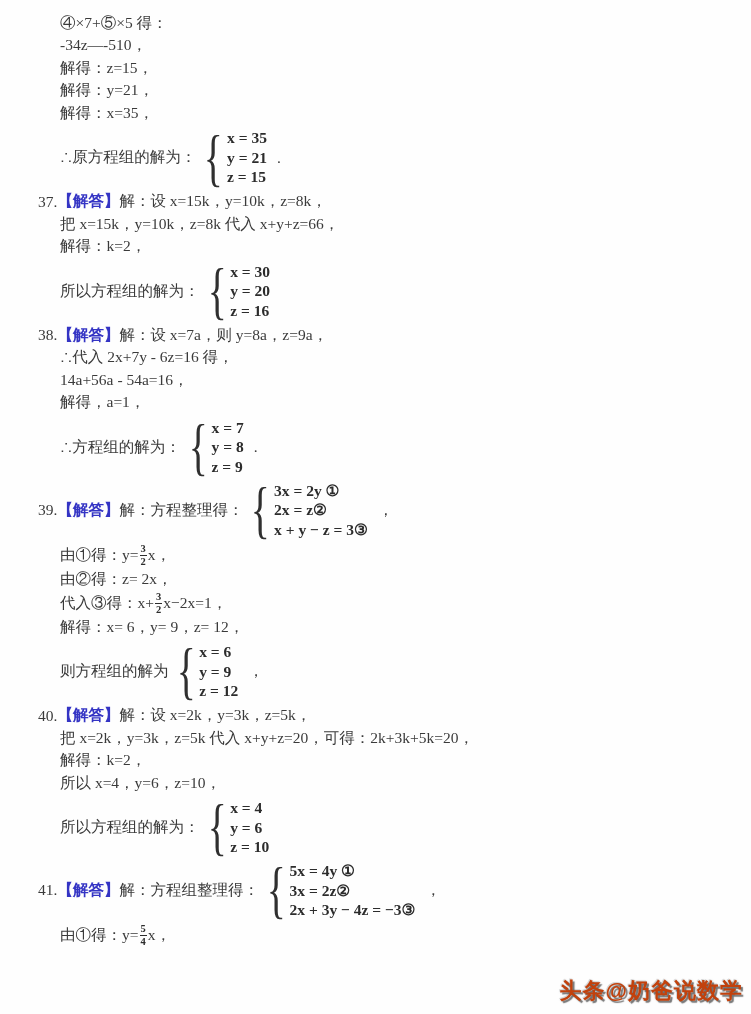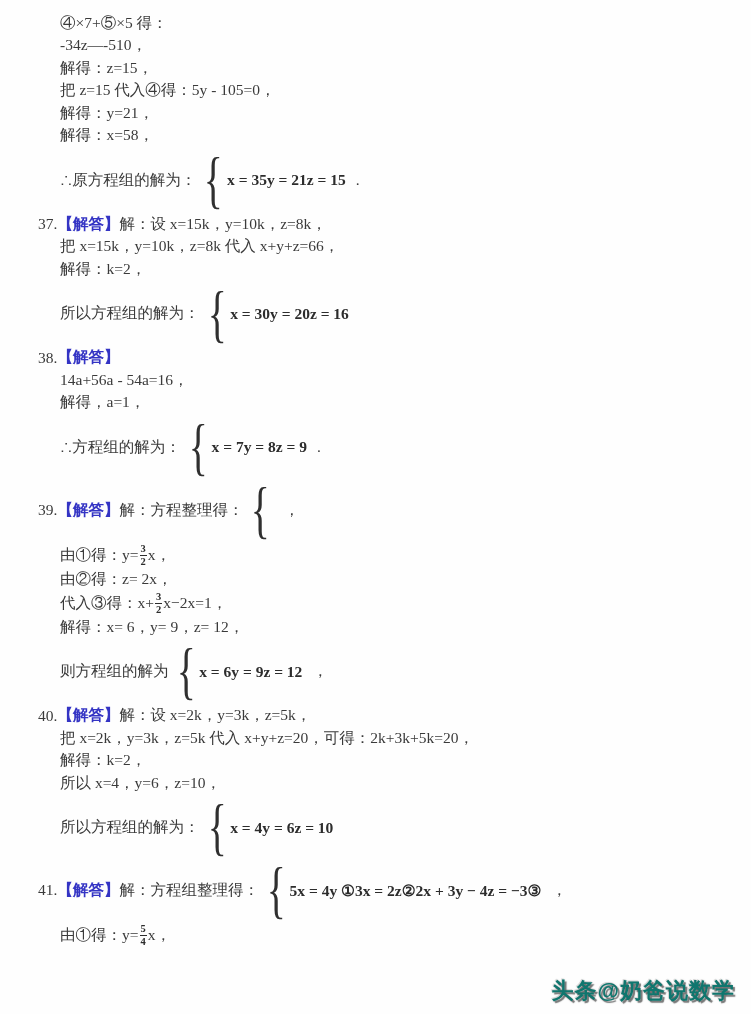--- a/index.html
+++ b/index.html
@@ -42,21 +42,21 @@
   .brace {
     font-size: 64px;
     line-height: 58px;
     font-weight: 400;
     transform: scaleX(0.62);
     margin: 0 -2px 0 2px;
     color: #2f2f2f;
   }
   .eqs {
     display: flex;
-    flex-direction: row;
+    flex-direction: column;
     justify-content: center;
   }
   .eq {
     line-height: 19.5px;
     font-weight: 600;
     color: #2c2c2c;
     white-space: pre;
   }
   .post { margin-left: 10px; }
   .frac {
@@ -68,60 +68,60 @@
     margin: 0 1px;
     font-weight: 600;
     color: #2c2c2c;
   }
   .frac .den {
     border-top: 1px solid #2c2c2c;
     padding: 0 1px;
   }
   .watermark {
     position: absolute;
-    right: 16px;
+    right: 8px;
     bottom: 8px;
     font-family: "Liberation Sans", "DejaVu Sans", sans-serif;
     font-size: 22px;
     font-weight: 700;
     letter-spacing: 1px;
-    color: #0f766e;
+    color: #c2410c;
     text-shadow: 2px 2px 1px rgba(85,85,85,0.8),
                  -1px -1px 0 rgba(190,190,190,0.55),
                  0 0 2px rgba(120,120,120,0.4);
   }
 </style>
 </head>
 <body>
 
 <div class="page">
   <div class="content">
       <div class="block">
         <div class="line cont"><span class="seg">④×7+⑤×5 得：</span></div>
         <div class="line cont"><span class="seg">-34z—-510，</span></div>
         <div class="line cont"><span class="seg">解得：z=15，</span></div>
-        <div class="line cont"><span class="seg">把 z=15 代入④得：5y - 105=0，</span></div>
         <div class="line cont"><span class="seg">解得：y=21，</span></div>
-        <div class="line cont"><span class="seg">解得：x=58，</span></div>
+        <div class="line cont"><span class="seg">解得：x=35，</span></div>
         <div class="line system-line cont"><span class="seg">∴原方程组的解为：</span><span class="brace">{</span><span class="eqs"><span class="eq">x = 35</span><span class="eq">y = 21</span><span class="eq">z = 15</span></span><span class="post">.</span></div>
       </div>
       <div class="block">
         <div class="line"><span class="num">37.</span><span class="tag">【解答】</span><span class="seg">解：设 x=15k，y=10k，z=8k，</span></div>
         <div class="line cont"><span class="seg">把 x=15k，y=10k，z=8k 代入 x+y+z=66，</span></div>
         <div class="line cont"><span class="seg">解得：k=2，</span></div>
         <div class="line system-line cont"><span class="seg">所以方程组的解为：</span><span class="brace">{</span><span class="eqs"><span class="eq">x = 30</span><span class="eq">y = 20</span><span class="eq">z = 16</span></span></div>
       </div>
       <div class="block">
-        <div class="line"><span class="num">38.</span><span class="tag">【解答】</span></div>
+        <div class="line"><span class="num">38.</span><span class="tag">【解答】</span><span class="seg">解：设 x=7a，则 y=8a，z=9a，</span></div>
+        <div class="line cont"><span class="seg">∴代入 2x+7y - 6z=16 得，</span></div>
         <div class="line cont"><span class="seg">14a+56a - 54a=16，</span></div>
         <div class="line cont"><span class="seg">解得，a=1，</span></div>
         <div class="line system-line cont"><span class="seg">∴方程组的解为：</span><span class="brace">{</span><span class="eqs"><span class="eq">x = 7</span><span class="eq">y = 8</span><span class="eq">z = 9</span></span><span class="post">.</span></div>
       </div>
       <div class="block">
-        <div class="line system-line"><span class="num">39.</span><span class="tag">【解答】</span><span class="seg">解：方程整理得：</span><span class="brace">{</span><span class="post">，</span></div>
+        <div class="line system-line"><span class="num">39.</span><span class="tag">【解答】</span><span class="seg">解：方程整理得：</span><span class="brace">{</span><span class="eqs"><span class="eq">3x = 2y ①</span><span class="eq">2x = z②</span><span class="eq">x + y − z = 3③</span></span><span class="post">，</span></div>
         <div class="line cont"><span class="seg">由①得：y=</span><span class="frac"><span class="numer">3</span><span class="den">2</span></span><span class="seg">x，</span></div>
         <div class="line cont"><span class="seg">由②得：z= 2x，</span></div>
         <div class="line cont"><span class="seg">代入③得：x+</span><span class="frac"><span class="numer">3</span><span class="den">2</span></span><span class="seg">x−2x=1，</span></div>
         <div class="line cont"><span class="seg">解得：x= 6，y= 9，z= 12，</span></div>
         <div class="line system-line cont"><span class="seg">则方程组的解为</span><span class="brace">{</span><span class="eqs"><span class="eq">x = 6</span><span class="eq">y = 9</span><span class="eq">z = 12</span></span><span class="post">，</span></div>
       </div>
       <div class="block">
         <div class="line"><span class="num">40.</span><span class="tag">【解答】</span><span class="seg">解：设 x=2k，y=3k，z=5k，</span></div>
         <div class="line cont"><span class="seg">把 x=2k，y=3k，z=5k 代入 x+y+z=20，可得：2k+3k+5k=20，</span></div>
         <div class="line cont"><span class="seg">解得：k=2，</span></div>

